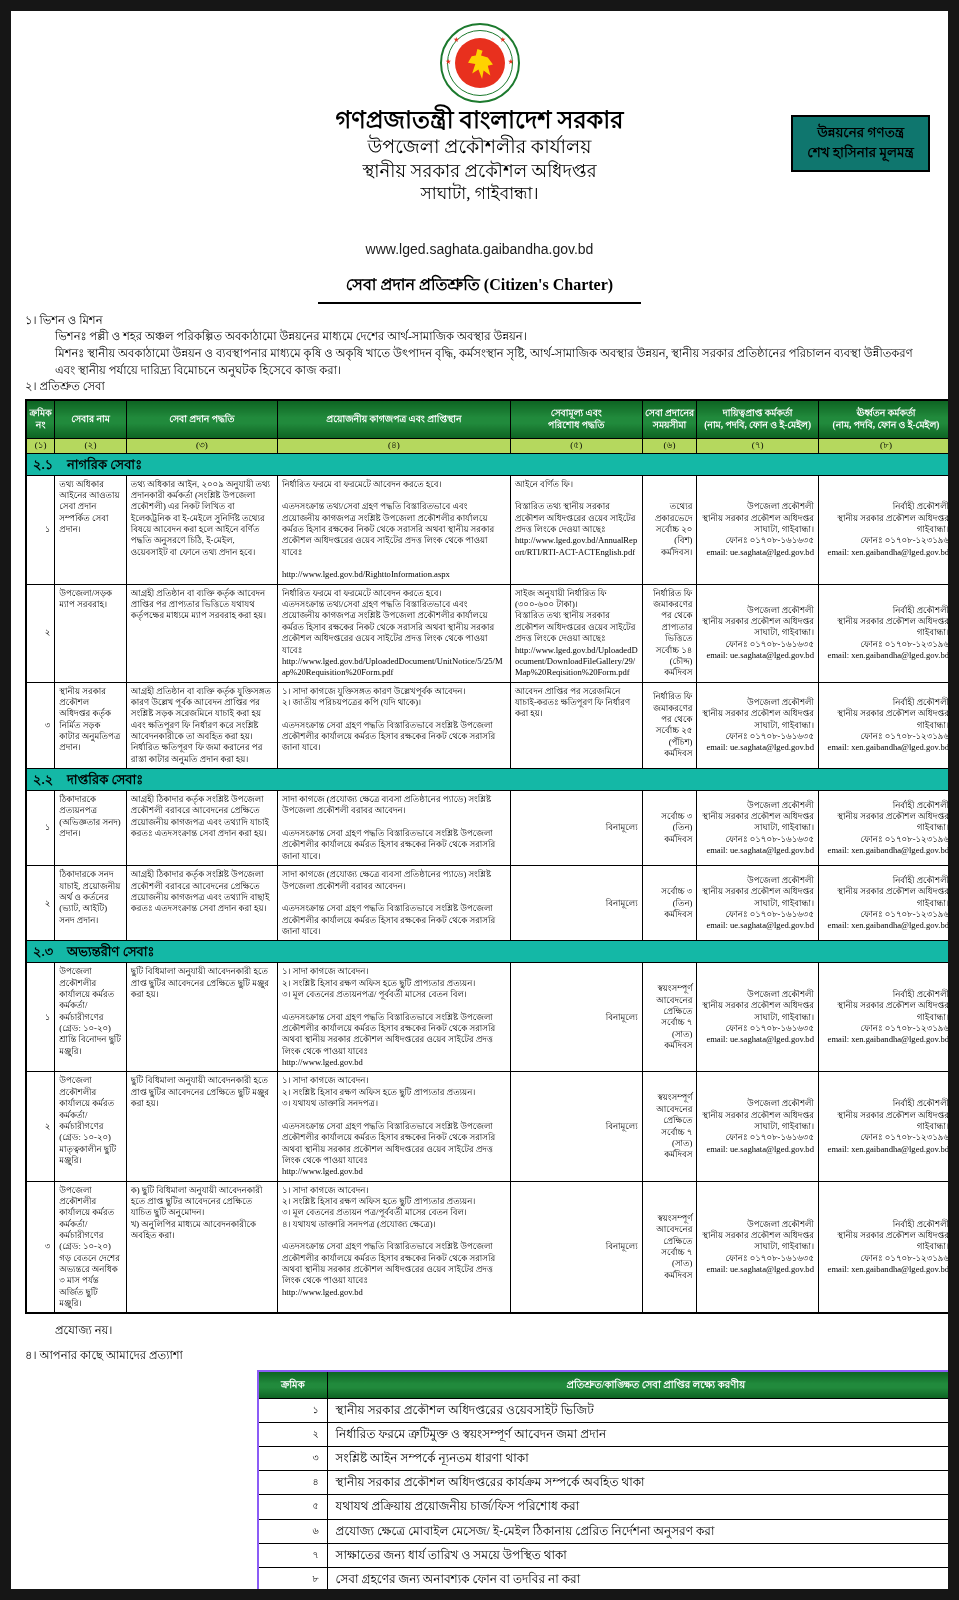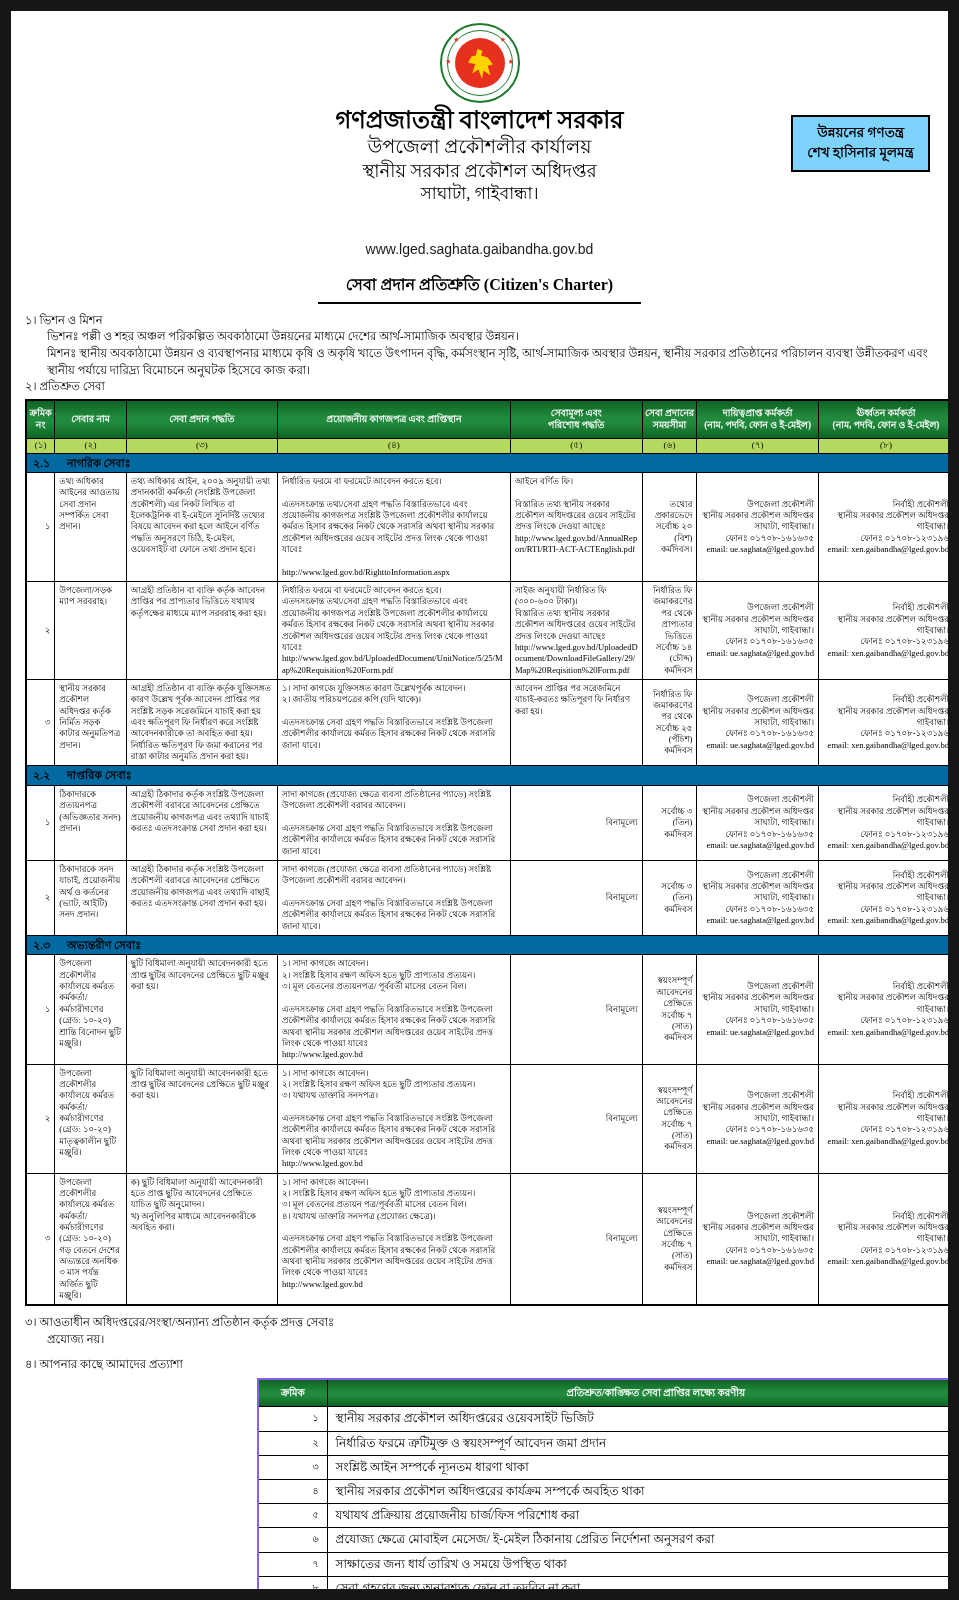--- a/index.html
+++ b/index.html
@@ -20,35 +20,35 @@
   .em-star.s1{left:4px;top:34px;} .em-star.s2{right:4px;top:34px;}
   .em-star.s3{left:12px;top:12px;} .em-star.s4{right:12px;top:12px;}
   .h-govt{font-size:24px;font-weight:bold;line-height:1.25;}
   .h-office{font-size:19px;line-height:1.3;}
   .h-dept{font-size:18px;line-height:1.3;}
   .h-loc{font-size:17px;line-height:1.3;}
   .h-url{font-size:14px;font-family:"Liberation Sans","DejaVu Sans",sans-serif;color:#1a1a1a;line-height:1.4;margin-top:35px;}
   .h-charter{display:inline-block;font-size:16px;font-weight:bold;border-bottom:2.5px solid #000;
     padding:1px 28px 3px;margin-top:11px;}
   .motto{position:absolute;right:4px;top:92px;border:2px solid #000;padding:6px 14px;
-    font-size:13.5px;font-weight:bold;text-align:center;line-height:1.5;background:#7dd3fc;}
+    font-size:13.5px;font-weight:bold;text-align:center;line-height:1.5;background:#0f766e;}
 
   
   .sec{font-size:11.5px;line-height:1.45;margin-top:8px;}
-  .sec .ind{margin-left:22px;}
+  .sec .ind{margin-left:30px;}
 
   
   table{border-collapse:collapse;}
   .mtable{width:930px;margin:4px 0 0 0;border:2px solid #000;table-layout:fixed;}
   .mtable th,.mtable td{border:1px solid #000;padding:3px 4px;vertical-align:top;
     font-size:8.6px;line-height:1.32;word-wrap:break-word;overflow-wrap:break-word;}
   .mtable th{background:linear-gradient(180deg,#0e6423 0%,#218a3c 45%,#218a3c 60%,#0e6423 100%);
     color:#fff;font-size:9.3px;font-weight:bold;text-align:center;vertical-align:middle;padding:6px 2px;}
   .numrow td{background:#b5d85e;text-align:center;font-size:9px;padding:1px;}
-  .banner td{background:#0369a1;font-weight:bold;font-size:11px;padding:2px 6px;}
+  .banner td{background:#14b8a6;font-weight:bold;font-size:13px;padding:2px 6px;}
   .banner .gnum{display:inline-block;min-width:34px;}
   .c{text-align:right;vertical-align:middle !important;}
   .sl{font-size:10px;}
   .pre{white-space:pre-line;}
 
   
   .etable{width:729px;margin:6px 0 0 232px;border:2px solid #8b5cf6;table-layout:fixed;padding-left:47px;}
   .etable th,.etable td{border:1px solid #000;font-size:12px;line-height:1.6;padding:2px 8px;}
   .etable th{background:linear-gradient(180deg,#0e6423 0%,#218a3c 45%,#218a3c 60%,#0e6423 100%);
     color:#fff;font-weight:bold;text-align:center;padding:5px 2px;font-size:10px;}
@@ -319,21 +319,20 @@
           <td class="pre c">নির্বাহী প্রকৌশলী
 স্থানীয় সরকার প্রকৌশল অধিদপ্তর
 গাইবান্ধা।
 ফোনঃ ০১৭০৮-১২৩১৯৬
 email: xen.gaibandha@lged.gov.bd</td>
         </tr>
       </tbody>
     </table>
 
     <div class="sec">
-      <div>৩।  আওতাধীন অধিদপ্তরের/সংস্থা/অন্যান্য প্রতিষ্ঠান কর্তৃক প্রদত্ত সেবাঃ</div>
       <div class="ind">প্রযোজ্য নয়।</div>
     </div>
 
     <div class="sec">
       <div>৪।  আপনার কাছে আমাদের প্রত্যাশা</div>
     </div>
     <table class="etable">
       <colgroup>
           <col style="width:9.5%">
           <col style="width:90.5%">

